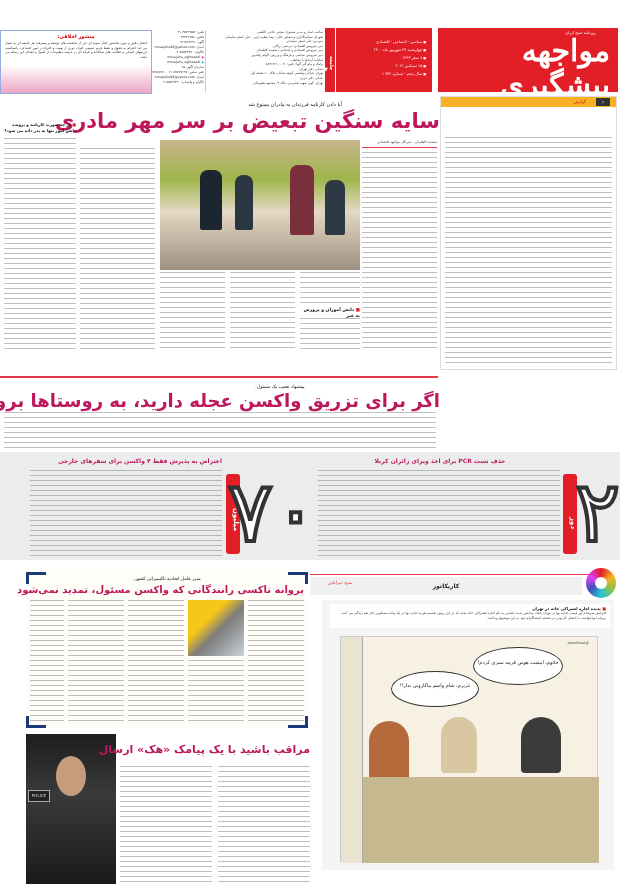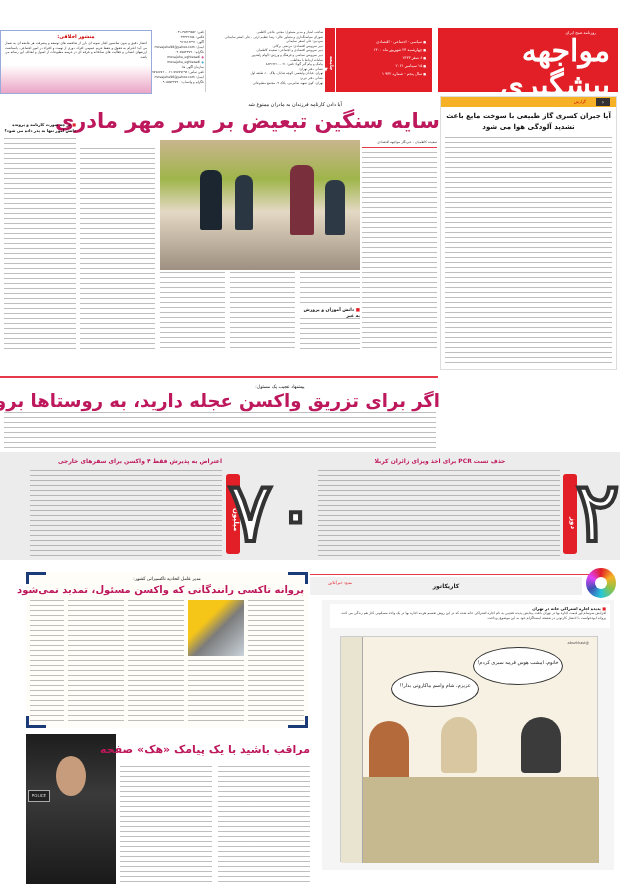--- a/index.html
+++ b/index.html
@@ -83,21 +83,20 @@
 <div class="abs ethics">
   <h4>منشور اخلاقی:</h4>
   <p>انتشار دقیق و بدون سانسور اخبار نمونه ای بارز از شاخصه های توسعه و پیشرفت هر جامعه ای به شمار می آید؛ احترام به حقوق و حفظ حریم عمومی افراد، دوری از تهمت و افتراء در امور اجتماعی، پاسداشت ارزشهای انسانی و فعالیت های صادقانه و خرقه ای در عرصه مطبوعات از اصول و اهداف این رسانه می باشد.</p>
 </div>
 
 <div class="abs report-box">
   <div class="report-tag">
     <span class="ico">‹</span>
     <span class="t">گزارش</span>
   </div>
-  <div class="report-title">آیا جبران کسری گاز طبیعی با سوخت مایع باعث تشدید آلودگی هوا می شود</div>
   <div class="abs lines" style="top:40px;left:4px;right:4px;height:228px"></div>
   <div class="abs txt" style="top:40px;left:4px;right:4px;height:0;opacity:0">آغاز فصل سرد و شروع نگرانی ها در خصوص آلودگی هوا در برخی شهرها به ویژه کلانشهرهای تهران، اصفهان، مشهد و اراک، همراه است. افزایش غلظت ذرات معلق ناشی از منابع ثابت و متحرک، کیفیت هوا را در این شهرها برای گروه های حساس و همه افراد جامعه در محدوده ناسالم قرار می دهد.</div>
 </div>
 
 <div class="abs kicker" style="left:150px;top:101px;width:290px">آیا دادن کارنامه فرزندان به مادران ممنوع شد</div>
 <div class="abs headline" style="left:140px;top:108px;width:300px;font-size:21px;line-height:26px">سایه سنگین تبعیض بر سر مهر مادری</div>
 <div class="abs" style="left:365px;top:140px;width:72px;font-size:3.4px;color:#333">سعیده کاظمیان - خبرنگار مواجهه اقتصادی</div>
 <div class="abs hr-red" style="left:362px;top:147px;width:75px;height:1px"></div>
 <div class="abs lines" style="left:362px;top:152px;width:75px;height:200px"></div>
 <div class="abs photo" style="left:160px;top:140px;width:200px;height:130px;background:linear-gradient(180deg,#c9b58e 0,#9fb54a 30%,#e4d9c4 55%,#9e8f80 100%)">
@@ -173,16 +172,16 @@
 <div class="abs" style="left:188px;top:600px;width:56px;height:56px;background:linear-gradient(135deg,#f5c518 0,#f5c518 35%,#7c7c7c 55%,#c9d3da 100%)"></div>
 <div class="abs lines" style="left:188px;top:660px;width:56px;height:64px"></div>
 <div class="abs lines" style="left:128px;top:600px;width:56px;height:124px"></div>
 <div class="abs lines" style="left:68px;top:600px;width:56px;height:124px"></div>
 <div class="abs lines" style="left:30px;top:600px;width:34px;height:124px"></div>
 
 <div class="abs" style="left:26px;top:734px;width:90px;height:150px;background:linear-gradient(180deg,#1d1d1d 0,#3a3a3a 40%,#1a1a1a 100%)">
   <div class="abs" style="left:30px;top:22px;width:30px;height:40px;border-radius:50%;background:#c69c7c"></div>
   <div class="abs" style="left:2px;top:56px;width:22px;height:12px;background:#222;border:1px solid #aaa;color:#ddd;font-size:4px;text-align:center;line-height:10px">POLICE</div>
 </div>
-<div class="abs headline" style="left:120px;top:742px;width:190px;font-size:11px;line-height:16px">مراقب باشید با یک پیامک «هک» صفحه</div>
+<div class="abs headline" style="left:120px;top:742px;width:190px;font-size:11px;line-height:16px">مراقب باشید با یک پیامک «هک» ارسال</div>
 <div class="abs lines" style="left:218px;top:766px;width:92px;height:116px"></div>
 <div class="abs lines" style="left:120px;top:766px;width:92px;height:116px"></div>
 <div class="abs txt" style="left:120px;top:766px;width:0;height:0">رئیس مرکز تشخیص و پیشگیری از جرائم سایبری پلیس فتا با هشدار به شهروندان گفت: کلاهبرداران با ارسال پیامک های جعلی و لینک های آلوده، اطلاعات حساب بانکی افراد را سرقت می کنند.</div>
 
 </body></html>

